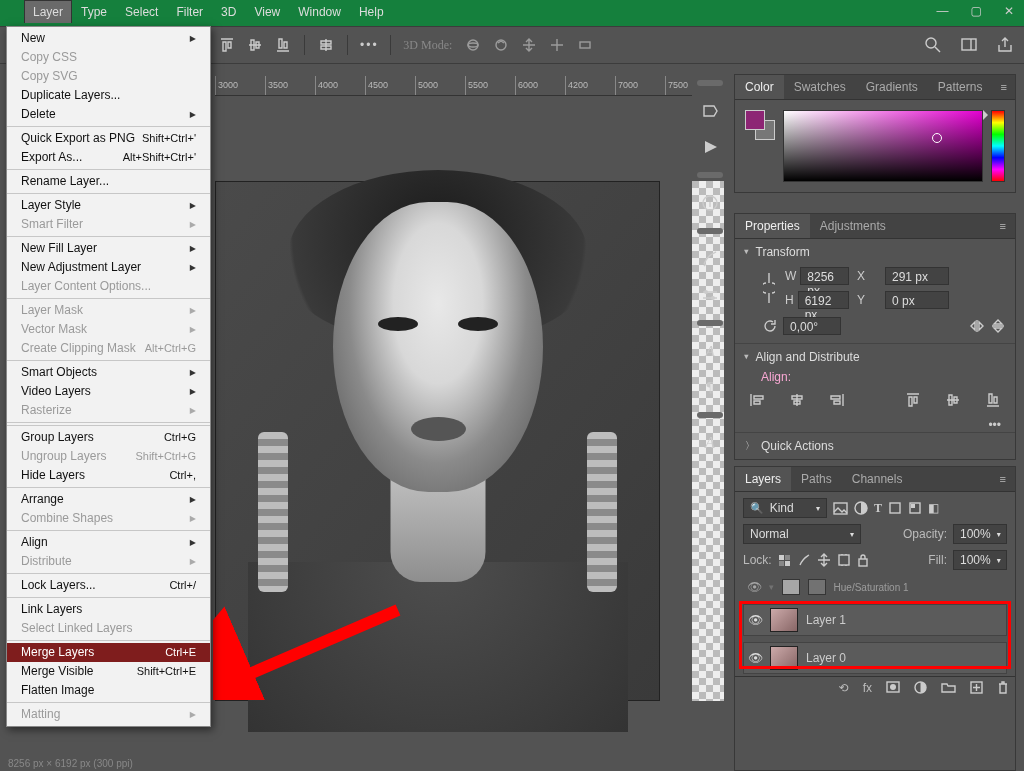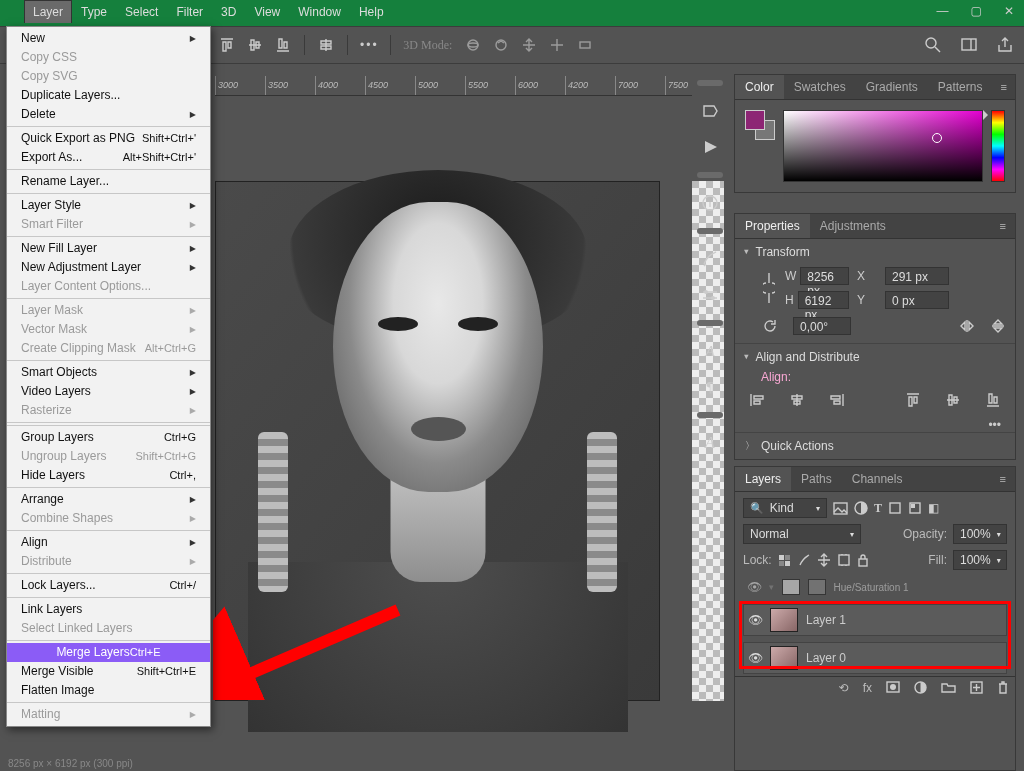--- a/index.html
+++ b/index.html
@@ -14,21 +14,21 @@
   
   .options-bar { height:38px; background:#535353; border-top:1px solid #3c3c3c; border-bottom:1px solid #3c3c3c; display:flex; align-items:center; padding:0 10px; gap:12px; position:relative; }
   .options-bar .cw { color:#ccc;font-family:Liberation Serif, serif; }
   .options-bar .group { display:flex; gap:10px; align-items:center; }
   .vsep { width:1px; height:20px; background:#3a3a3a; }
   .glyph { width:18px; height:18px; display:inline-flex; align-items:center; justify-content:center; }
   .ob-right { position:absolute; right:10px; display:flex; gap:18px; align-items:center; }
 
   
   .ruler { height:20px; background:#535353; border-bottom:1px solid #333; position:absolute; top:76px; left:215px; right:332px; display:flex; align-items:flex-end; overflow:hidden; }
-  .ruler .tick { flex:none; width:50px; height:100%; border-left:1px solid #888; position:relative;font-style:italic; }
+  .ruler .tick { flex:none; width:50px; height:100%; border-left:1px solid #888; position:relative; }
   .ruler .tick span { position:absolute; bottom:5px; left:2px; font-size:9px; color:#bbb; }
 
   
   .canvas-area { position:absolute; top:96px; left:215px; right:332px; bottom:10px; background:#535353; }
   .doc { position:absolute; left:0px; top:85px; width:445px; height:520px; background:linear-gradient(130deg,#4a4a4a,#3a3a3a); border:1px solid #222; }
   .transparency-strip { position:absolute; right:-32px; top:85px; width:32px; height:520px; background:
      repeating-conic-gradient(#eee 0 25%, #bbb 0 50%) 0 0/14px 14px; }
   .portrait { position:absolute; inset:0; display:flex; justify-content:center; }
   .face { width:210px; height:290px; background:radial-gradient(ellipse at 50% 35%, #e8e8e8 0%, #d8d8d8 30%, #8a8a8a 60%, #505050 100%); border-radius:50%/55%; margin-top:20px; position:relative; }
   .face .eye { position:absolute; width:40px; height:14px; background:#222; border-radius:50%; top:115px; }
@@ -43,21 +43,21 @@
   .red-arrow { position:absolute; z-index:50; }
   .red-box { position:absolute; border:3px solid #ff0000; }
 
   
   .dropdown { position:absolute; top:26px; left:6px; width:205px; background:#f2f2f2; border:1px solid #888; box-shadow:2px 3px 8px rgba(0,0,0,.5); z-index:100; color:#111; padding:2px 0; }
   .dropdown .row { display:flex; justify-content:space-between; align-items:center; padding:2px 14px; line-height:15px; white-space:nowrap; cursor:default; }
   .dropdown .row.disabled { color:#9a9a9a; }
   .dropdown .row .sc { color:inherit; font-size:11px; }
   .dropdown .row .tri { font-size:8px; color:#333; }
   .dropdown .row.disabled .tri { color:#aaa; }
-  .dropdown .row.highlight { background:#8b5cf6; color:#fff;justify-content:center; }
+  .dropdown .row.highlight { background:#7f1d1d; color:#fff; }
   .dropdown hr { border:none; border-top:1px solid #c7c7c7; margin:2px 0; }
 
   
   .vdock { position:absolute; top:64px; right:296px; width:36px; display:flex; flex-direction:column; align-items:center; gap:14px; padding-top:16px; }
   .vdock .dot-handle { width:26px; height:6px; border-radius:3px; background:#6a6a6a; }
   .vdock .mini { width:24px; height:22px; display:flex; align-items:center; justify-content:center; color:#ccc; }
 
   
   .right-col { position:absolute; top:74px; right:8px; width:282px; bottom:0; display:flex; flex-direction:column; gap:0; }
   .panel { background:#535353; border:1px solid #383838; }
@@ -513,21 +513,21 @@
         </div>
       <span>X</span>
         <div class="field">291 px</div>
       <div style="display:flex;gap:4px;align-items:center">
           <span>H</span>
           <div class="field">6192 px</div>
         </div>
       <span>Y</span>
         <div class="field">0 px</div>
     </div>
-    <div style="display:flex;gap:16px;align-items:center;padding:0 10px 8px 28px">
+    <div style="display:flex;gap:6px;align-items:center;padding:0 10px 8px 28px">
       <span>
           <svg width="14" height="14">
             <path class="icon-stroke" d="M12 7a5 5 0 1 1-2-4M12 1v4h-4"></path>
           </svg>
         </span>
       <div class="field" style="width:58px">0,00°</div>
       <div style="flex:1"></div>
       <span>
           <svg width="16" height="14">
             <path class="icon-stroke" d="M8 1v12M2 7l4-4v8zM14 7l-4-4v8z"></path>

